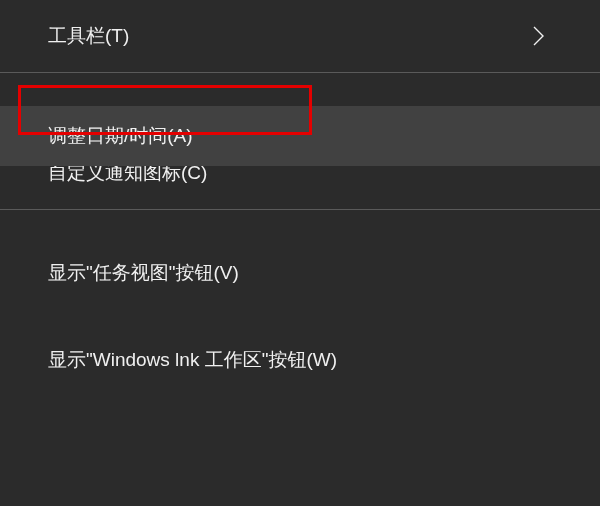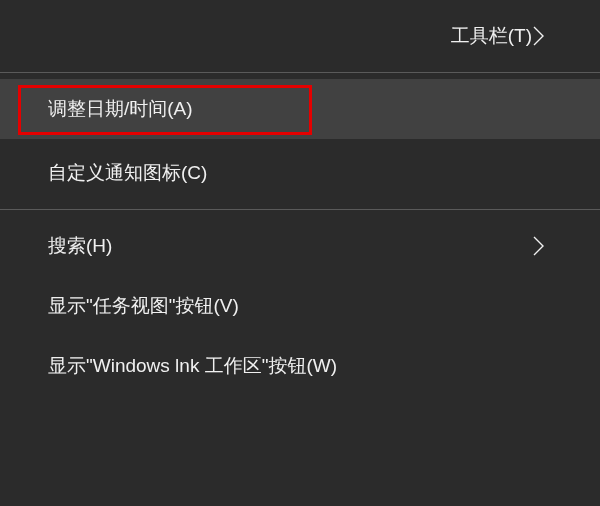--- a/index.html
+++ b/index.html
@@ -17,20 +17,21 @@
       flex-direction: column;
       width: 100%;
     }
     .menu-item {
       display: flex;
       align-items: center;
       justify-content: space-between;
       padding: 0 48px;
       height: 60px;
       cursor: default;
+      margin-top: 27px;
     }
     .menu-item.hover {
       background: #414141;
     }
     .highlight-wrap {
       position: relative;
       height: 60px;
     }
     .highlight-frame {
       position: absolute;
@@ -49,21 +50,21 @@
     }
     .chevron {
       width: 14px;
       height: 22px;
       flex-shrink: 0;
       margin-right: 6px;
     }
     .chevron svg { display: block; }
     .label { flex: 1; }
     
-    .item-toolbars { margin-top: 6px; text-align: right; }
+    .item-toolbars { margin-top: 6px; }
     .gap-top { margin-top: 4px; align-items: center; }
   </style>
 </head>
 <body>
 
 <div class="menu">
 
   <div class="menu-item item-toolbars">
     <span class="label">工具栏(T)</span>
     <span class="chevron">
@@ -81,28 +82,20 @@
     </div>
     <div class="highlight-frame"></div>
   </div>
 
   <div class="menu-item gap-top">
     <span class="label">自定义通知图标(C)</span>
   </div>
 
   <div class="separator"></div>
 
-  <div class="menu-item">
-    <span class="label">搜索(H)</span>
-    <span class="chevron">
-      <svg viewBox="0 0 14 22" width="14" height="22">
-          <polyline points="2,2 11,11 2,20" fill="none" stroke="#f0f0f0" stroke-width="1.4"></polyline>
-        </svg>
-    </span>
-  </div>
 
   <div class="menu-item">
     <span class="label">显示"任务视图"按钮(V)</span>
   </div>
 
   <div class="menu-item">
     <span class="label">显示"Windows lnk 工作区"按钮(W)</span>
   </div>
 
 

